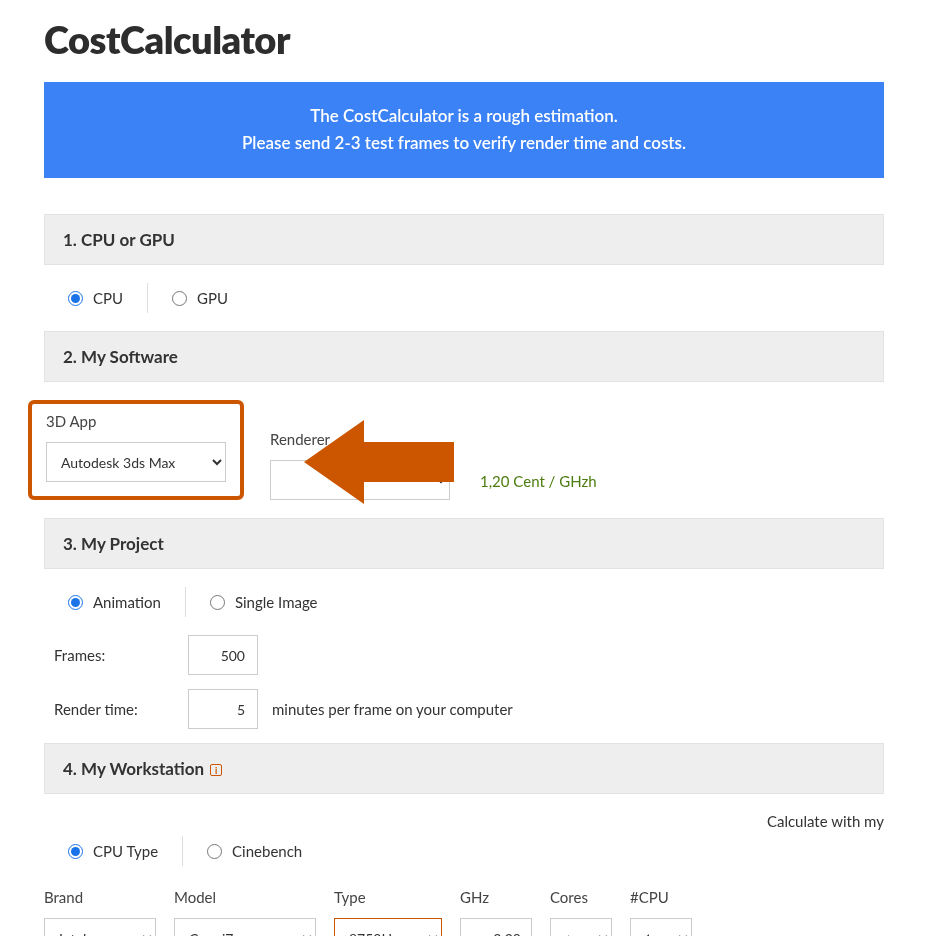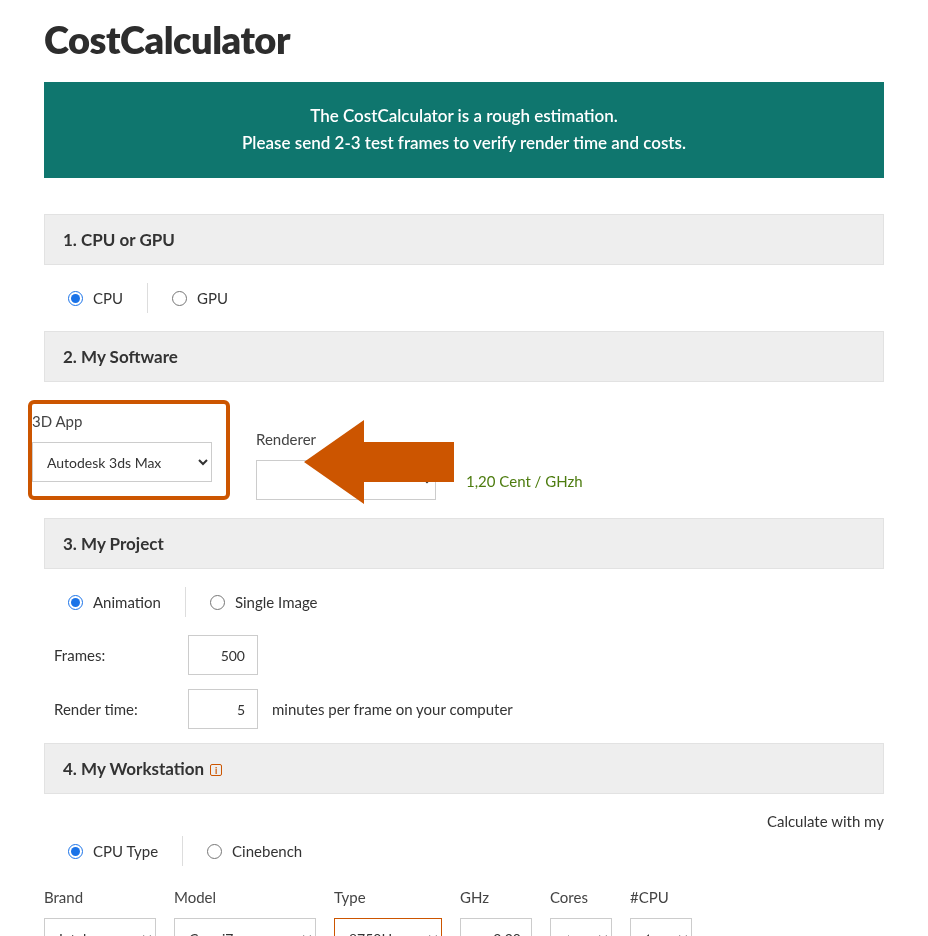--- a/index.html
+++ b/index.html
@@ -12,21 +12,21 @@
     width: 928px;
   }
   h1 {
     font-size: 38px;
     font-weight: 800;
     color: #2d2d2d;
     margin: 16px 0 20px 0;
     letter-spacing: -0.5px;
   }
   .alert {
-    background: #0f766e;
+    background: #3b82f6;
     color: #fff;
     text-align: center;
     padding: 20px 20px 22px 20px;
     font-size: 17px;
     font-weight: 600;
     line-height: 1.6;
     margin-bottom: 36px;
   }
   .section-header {
     background: #eeeeee;
@@ -80,21 +80,21 @@
     background: #fff;
     font-size: 14px;
     padding: 0 10px;
     font-family: inherit;
     color: #333;
   }
   select { padding-right: 26px; }
   .highlight-box {
     border: 4px solid #cc5500;
     border-radius: 6px;
-    padding: 8px 14px 14px 0;
+    padding: 8px 14px 14px 14px;
     margin-left: -16px;
   }
   .highlight-box select { width: 180px; }
   .renderer-group { margin-left: 4px; }
   .renderer-group select { width: 180px; }
   .price-text {
     font-size: 15px;
     color: #4d7c0f;
     padding-bottom: 10px;
     margin-left: 8px;

